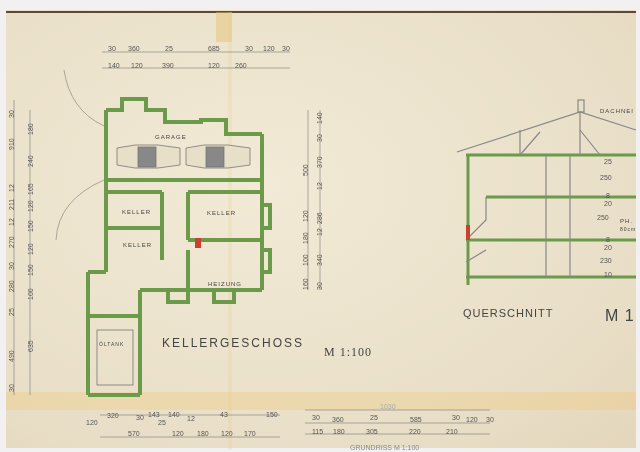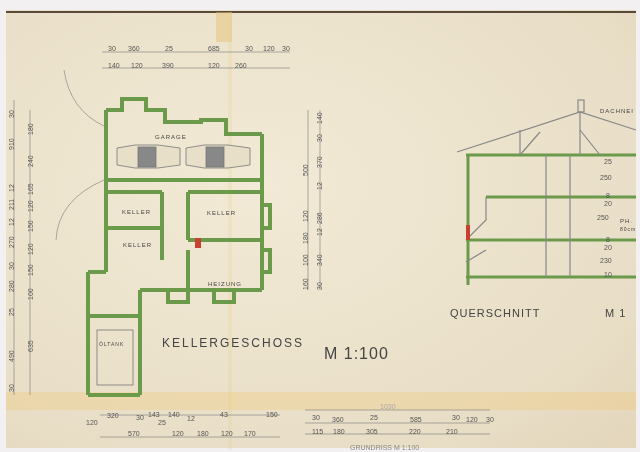--- a/index.html
+++ b/index.html
@@ -102,24 +102,24 @@
 </svg>
 
 <div class="lbl" style="left:155px;top:134px;font-size:6px;">GARAGE</div>
 <div class="lbl" style="left:122px;top:209px;font-size:6px;">KELLER</div>
 <div class="lbl" style="left:207px;top:210px;font-size:6px;">KELLER</div>
 <div class="lbl" style="left:123px;top:242px;font-size:6px;">KELLER</div>
 <div class="lbl" style="left:208px;top:281px;font-size:6px;">HEIZUNG</div>
 <div class="lbl" style="left:99px;top:341px;font-size:5px;">ÖLTANK</div>
 
 <div class="lbl" style="left:162px;top:336px;font-size:12px;letter-spacing:2px;">KELLERGESCHOSS</div>
-<div class="lbl" style="left:324px;top:345px;font-size:16px;">M 1:100</div>
-
-<div class="lbl" style="left:450px;top:307px;font-size:11px;">QUERSCHNITT</div>
-<div class="lbl" style="left:605px;top:307px;font-size:11px;">M 1</div>
+<div class="lbl" style="left:324px;top:345px;font-size:12px;font-family:Liberation Serif, serif;">M 1:100</div>
+
+<div class="lbl" style="left:463px;top:307px;font-size:11px;">QUERSCHNITT</div>
+<div class="lbl" style="left:605px;top:307px;font-size:16px;">M 1</div>
 <div class="lbl" style="left:600px;top:108px;font-size:6px;">DACHNEI</div>
 <div class="lbl" style="left:620px;top:218px;font-size:6px;">PH.</div>
 <div class="lbl" style="left:620px;top:226px;font-size:5px;">80cm</div>
 
 <div class="dim" style="left:604px;top:158px;">25</div>
 <div class="dim" style="left:600px;top:174px;">250</div>
 <div class="dim" style="left:606px;top:192px;">8</div>
 <div class="dim" style="left:604px;top:200px;">20</div>
 <div class="dim" style="left:597px;top:214px;">250</div>
 <div class="dim" style="left:606px;top:236px;">8</div>

